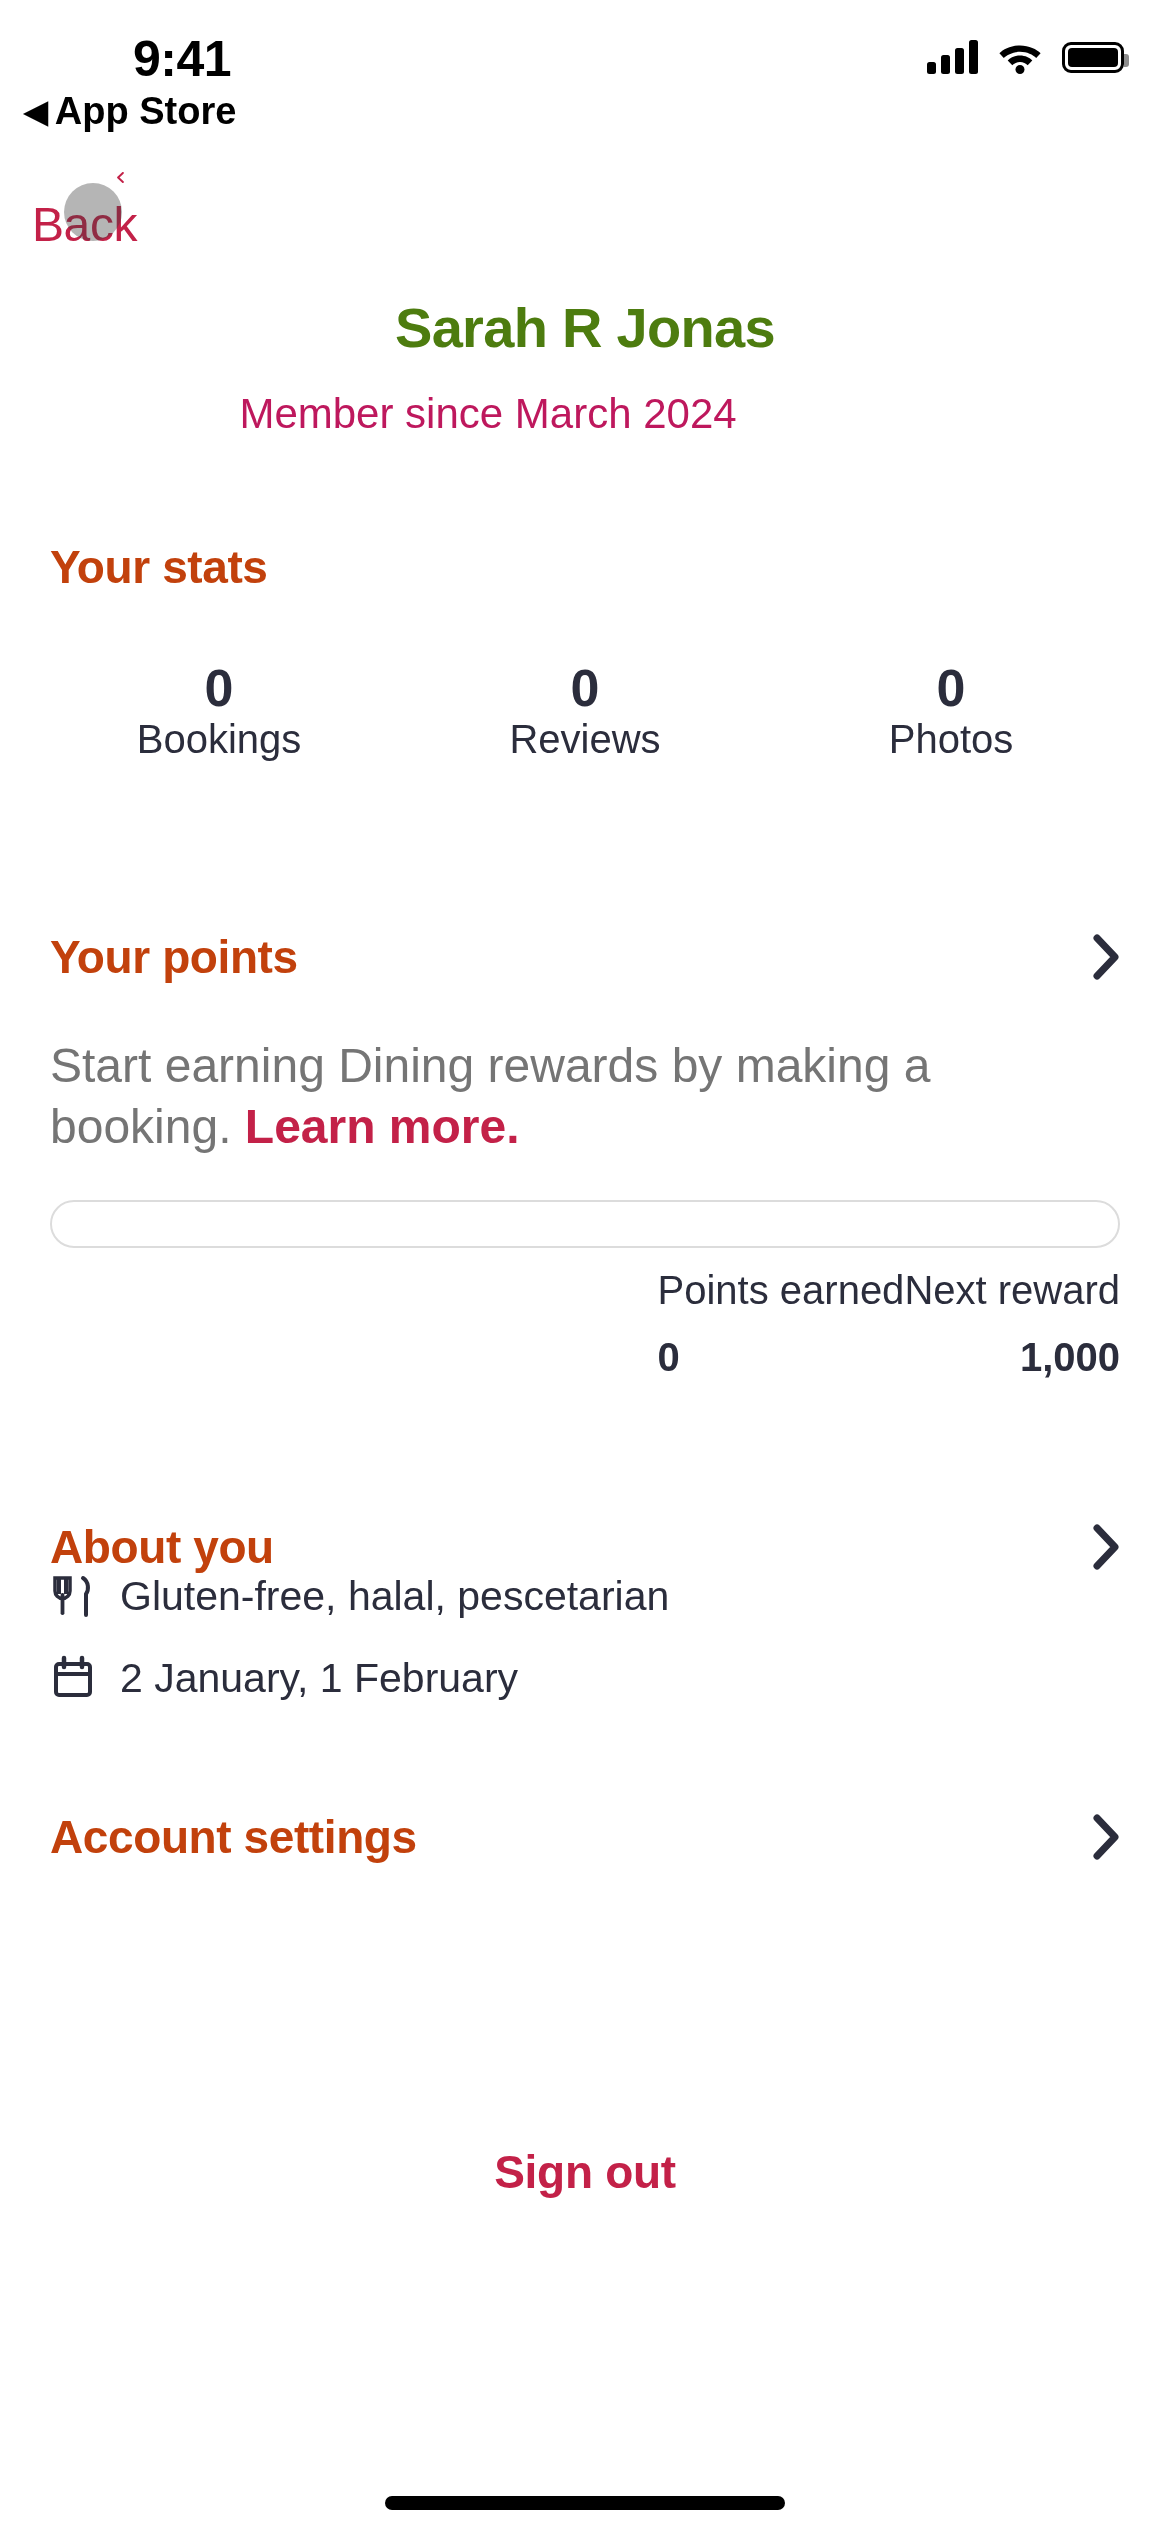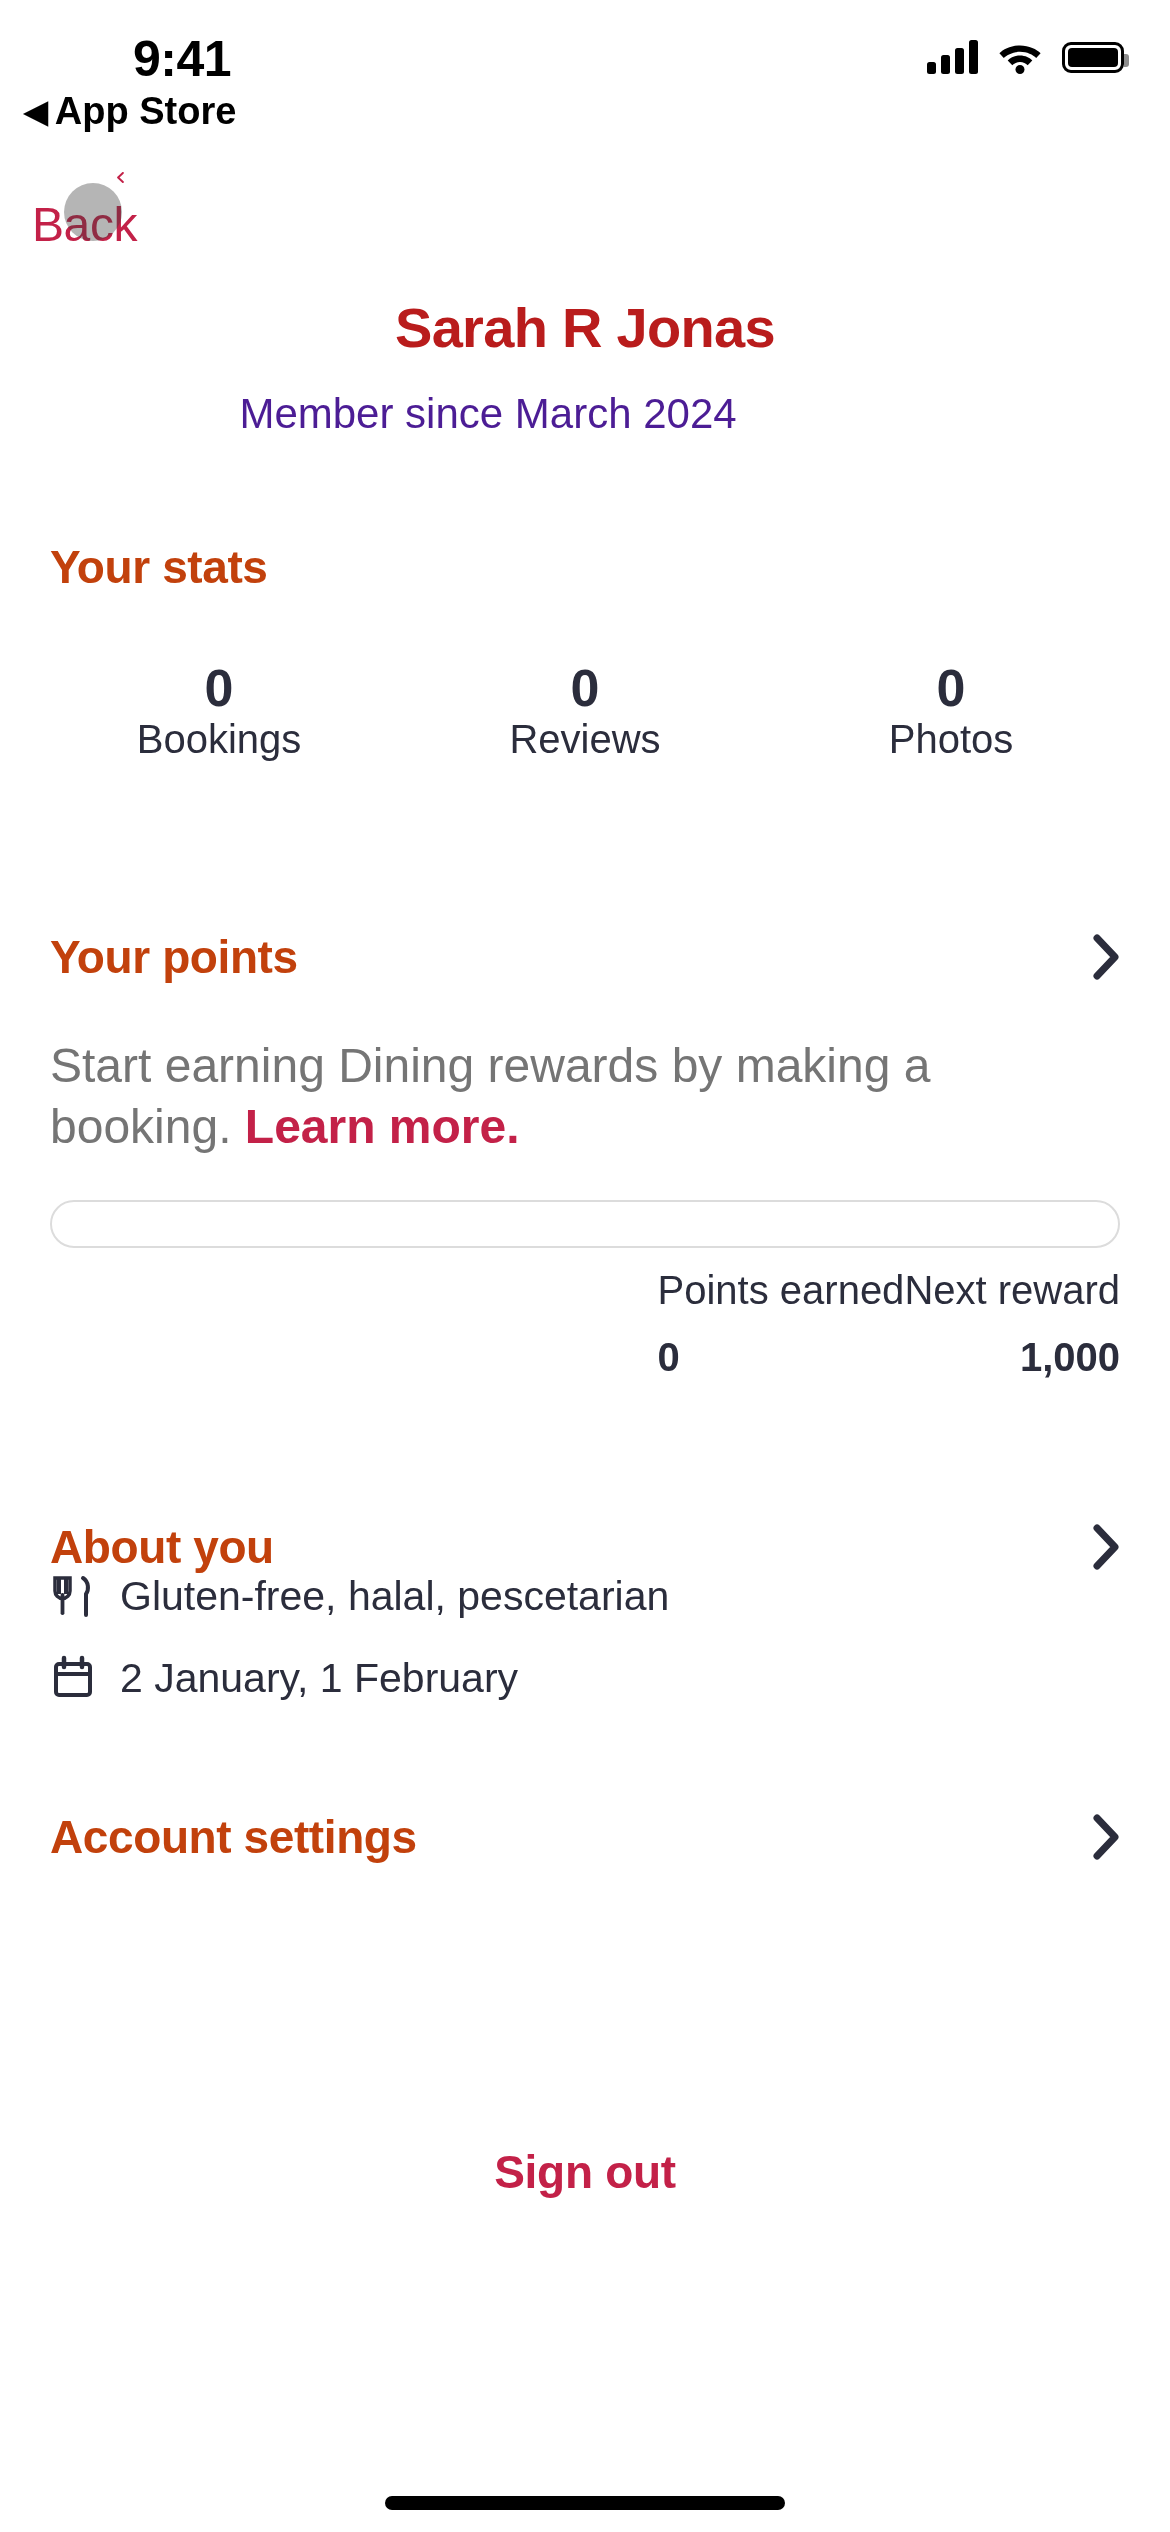--- a/index.html
+++ b/index.html
@@ -62,25 +62,25 @@
   .touch-dot {
     position:absolute; left:64px; top:183px;
     width:58px; height:58px; border-radius:50%;
     background:rgba(60,60,60,.38);
   }
 
   
   .profile-name {
     position:absolute; top:295px; left:0; width:1170px;
     text-align:center; font-size:56px; font-weight:700;
-    color:#b91c1c; letter-spacing:-0.7px;
+    color:#4d7c0f; letter-spacing:-0.7px;
   }
   .profile-sub {
     position:absolute; top:390px; left:0; width:976px;
-    text-align:center; font-size:42px; color:#4c1d95;
+    text-align:center; font-size:42px; color:#be185d;
   }
 
   
   .sec-title {
     font-size:46px; font-weight:700; color:#c2410c; letter-spacing:-0.4px;
   }
   .row-head {
     position:absolute; left:50px; width:1070px;
     display:flex; align-items:center; justify-content:space-between;
   }

